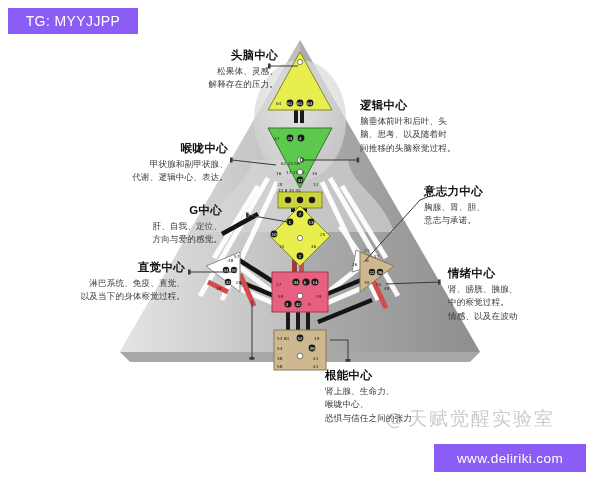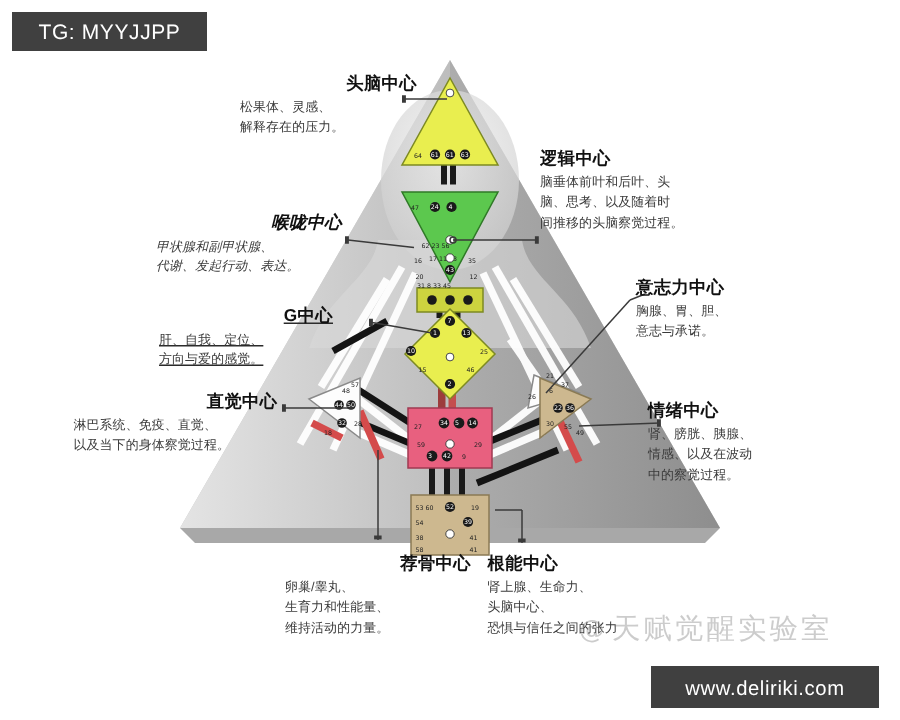--- a/index.html
+++ b/index.html
@@ -14,21 +14,21 @@
     width: 600px; height: 480px;
     background: #ffffff;
   }
 
   
   .pyramid-layer { position: absolute; inset: 0; }
 
   
   .badge {
     position: absolute;
-    background: #404040;
+    background: #8b5cf6;
     color: #ffffff;
     font-size: 13px;
     letter-spacing: .4px;
     display: flex; align-items: center; justify-content: center;
   }
   #tg-badge { left: 8px; top: 8px; width: 130px; height: 26px; font-size: 14px; }
   #site-badge { left: 434px; top: 444px; width: 152px; height: 28px; font-size: 13.5px; text-align: right; }
 
   
   #watermark {
@@ -52,21 +52,21 @@
     margin-bottom: 2px;
     letter-spacing: .3px;
   }
   .ann .ann-desc {
     font-size: 8.6px;
     line-height: 1.55;
     color: #3a3a3a;
     letter-spacing: .1px;
   }
   .ann.center-title .ann-title { text-align: right; }
-  .ann.center-title .ann-desc { text-align: left; }
+  .ann.center-title .ann-desc { text-align: right; }
   .ann.left-title .ann-title { text-align: left; }
   .ann.left-title .ann-desc { text-align: left; }
 
   
   #leaders { position: absolute; inset: 0; pointer-events: none; }
 
   
   #bodygraph { position: absolute; inset: 0; }
   .gate-num {
     font-family: "DejaVu Sans", sans-serif;
@@ -337,29 +337,29 @@
 
   <div class="ann left-title" id="ann-ajna" style="left:360px; top:98px; width:128px;">
     <div class="ann-title">逻辑中心</div>
     <div class="ann-desc">
       <div>脑垂体前叶和后叶、头</div>
       <div>脑、思考、以及随着时</div>
       <div>间推移的头脑察觉过程。</div>
     </div>
   </div>
 
-  <div class="ann center-title" id="ann-throat" style="left:104px; top:141px; width:124px;font-style:italic;">
+  <div class="ann center-title" id="ann-throat" style="left:104px; top:141px; width:124px;">
     <div class="ann-title">喉咙中心</div>
     <div class="ann-desc">
       <div>甲状腺和副甲状腺、</div>
-      <div>代谢、发起行动、表达。</div>
-    </div>
-  </div>
-
-  <div class="ann center-title" id="ann-g" style="left:106px; top:203px; width:116px;text-decoration:underline;">
+      <div>代谢、逻辑中心、表达。</div>
+    </div>
+  </div>
+
+  <div class="ann center-title" id="ann-g" style="left:106px; top:203px; width:116px;">
     <div class="ann-title">G中心</div>
     <div class="ann-desc">
       <div>肝、自我、定位、</div>
       <div>方向与爱的感觉。</div>
     </div>
   </div>
 
   <div class="ann left-title" id="ann-will" style="left:424px; top:184px; width:116px;">
     <div class="ann-title">意志力中心</div>
     <div class="ann-desc">
@@ -369,43 +369,35 @@
   </div>
 
   <div class="ann center-title" id="ann-spleen" style="left:49px; top:260px; width:136px;">
     <div class="ann-title">直觉中心</div>
     <div class="ann-desc">
       <div>淋巴系统、免疫、直觉、</div>
       <div>以及当下的身体察觉过程。</div>
     </div>
   </div>
 
-  <div class="ann left-title" id="ann-solar" style="left:432px; top:266px; width:120px;">
+  <div class="ann left-title" id="ann-solar" style="left:448px; top:266px; width:120px;">
     <div class="ann-title">情绪中心</div>
     <div class="ann-desc">
       <div>肾、膀胱、胰腺、</div>
+      <div>中的察觉过程。</div>
       <div>情感、以及在波动</div>
-      <div>中的察觉过程。</div>
-    </div>
-  </div>
-
-  <div class="ann center-title" id="ann-sacral" style="left:190px; top:368px; width:124px;">
-    <div class="ann-title">荐骨中心</div>
-    <div class="ann-desc">
-      <div>卵巢/睾丸、</div>
-      <div>生育力和性能量、</div>
-      <div>维持活动的力量。</div>
-    </div>
-  </div>
+    </div>
+  </div>
+
 
   <div class="ann left-title" id="ann-root" style="left:325px; top:368px; width:132px;">
     <div class="ann-title">根能中心</div>
     <div class="ann-desc">
       <div>肾上腺、生命力、</div>
-      <div>头脑中心、</div>
+      <div>喉咙中心、</div>
       <div>恐惧与信任之间的张力</div>
     </div>
   </div>
 
   <div id="watermark">
     <span class="wm-mark">@</span><span>天赋觉醒实验室</span>
   </div>
 
   <div class="badge" id="tg-badge">TG: MYYJJPP</div>
   <div class="badge" id="site-badge">www.deliriki.com</div>

